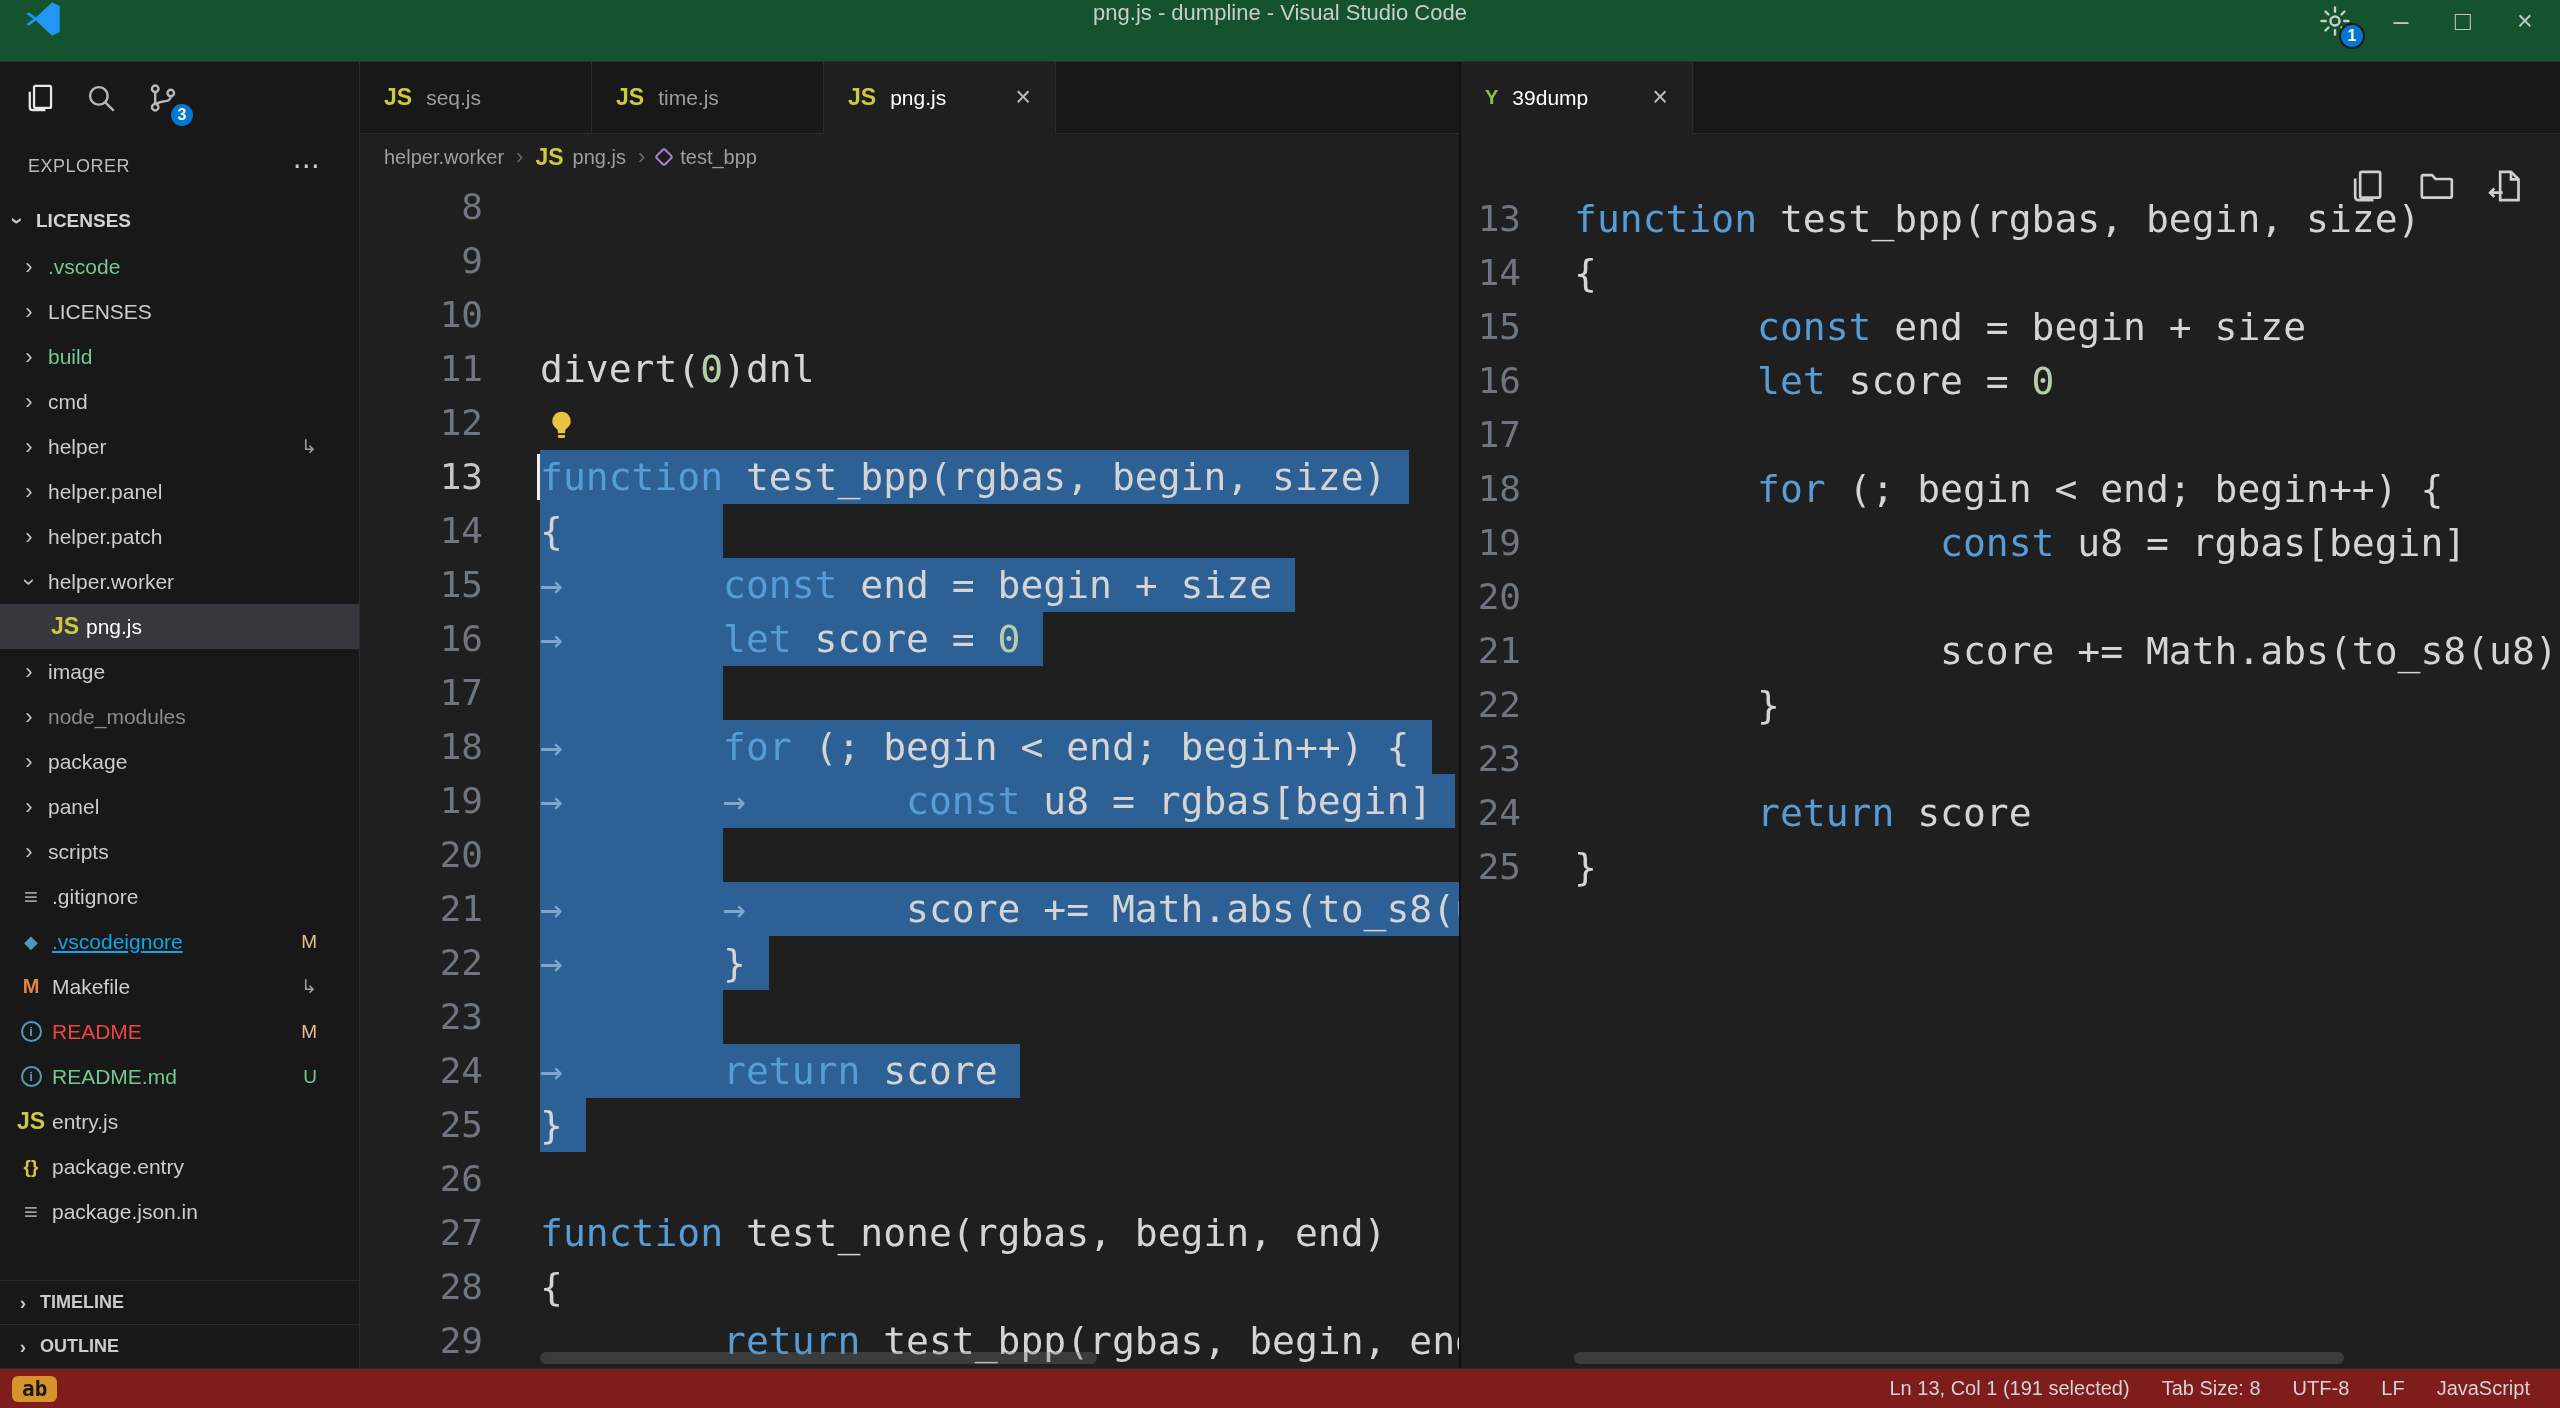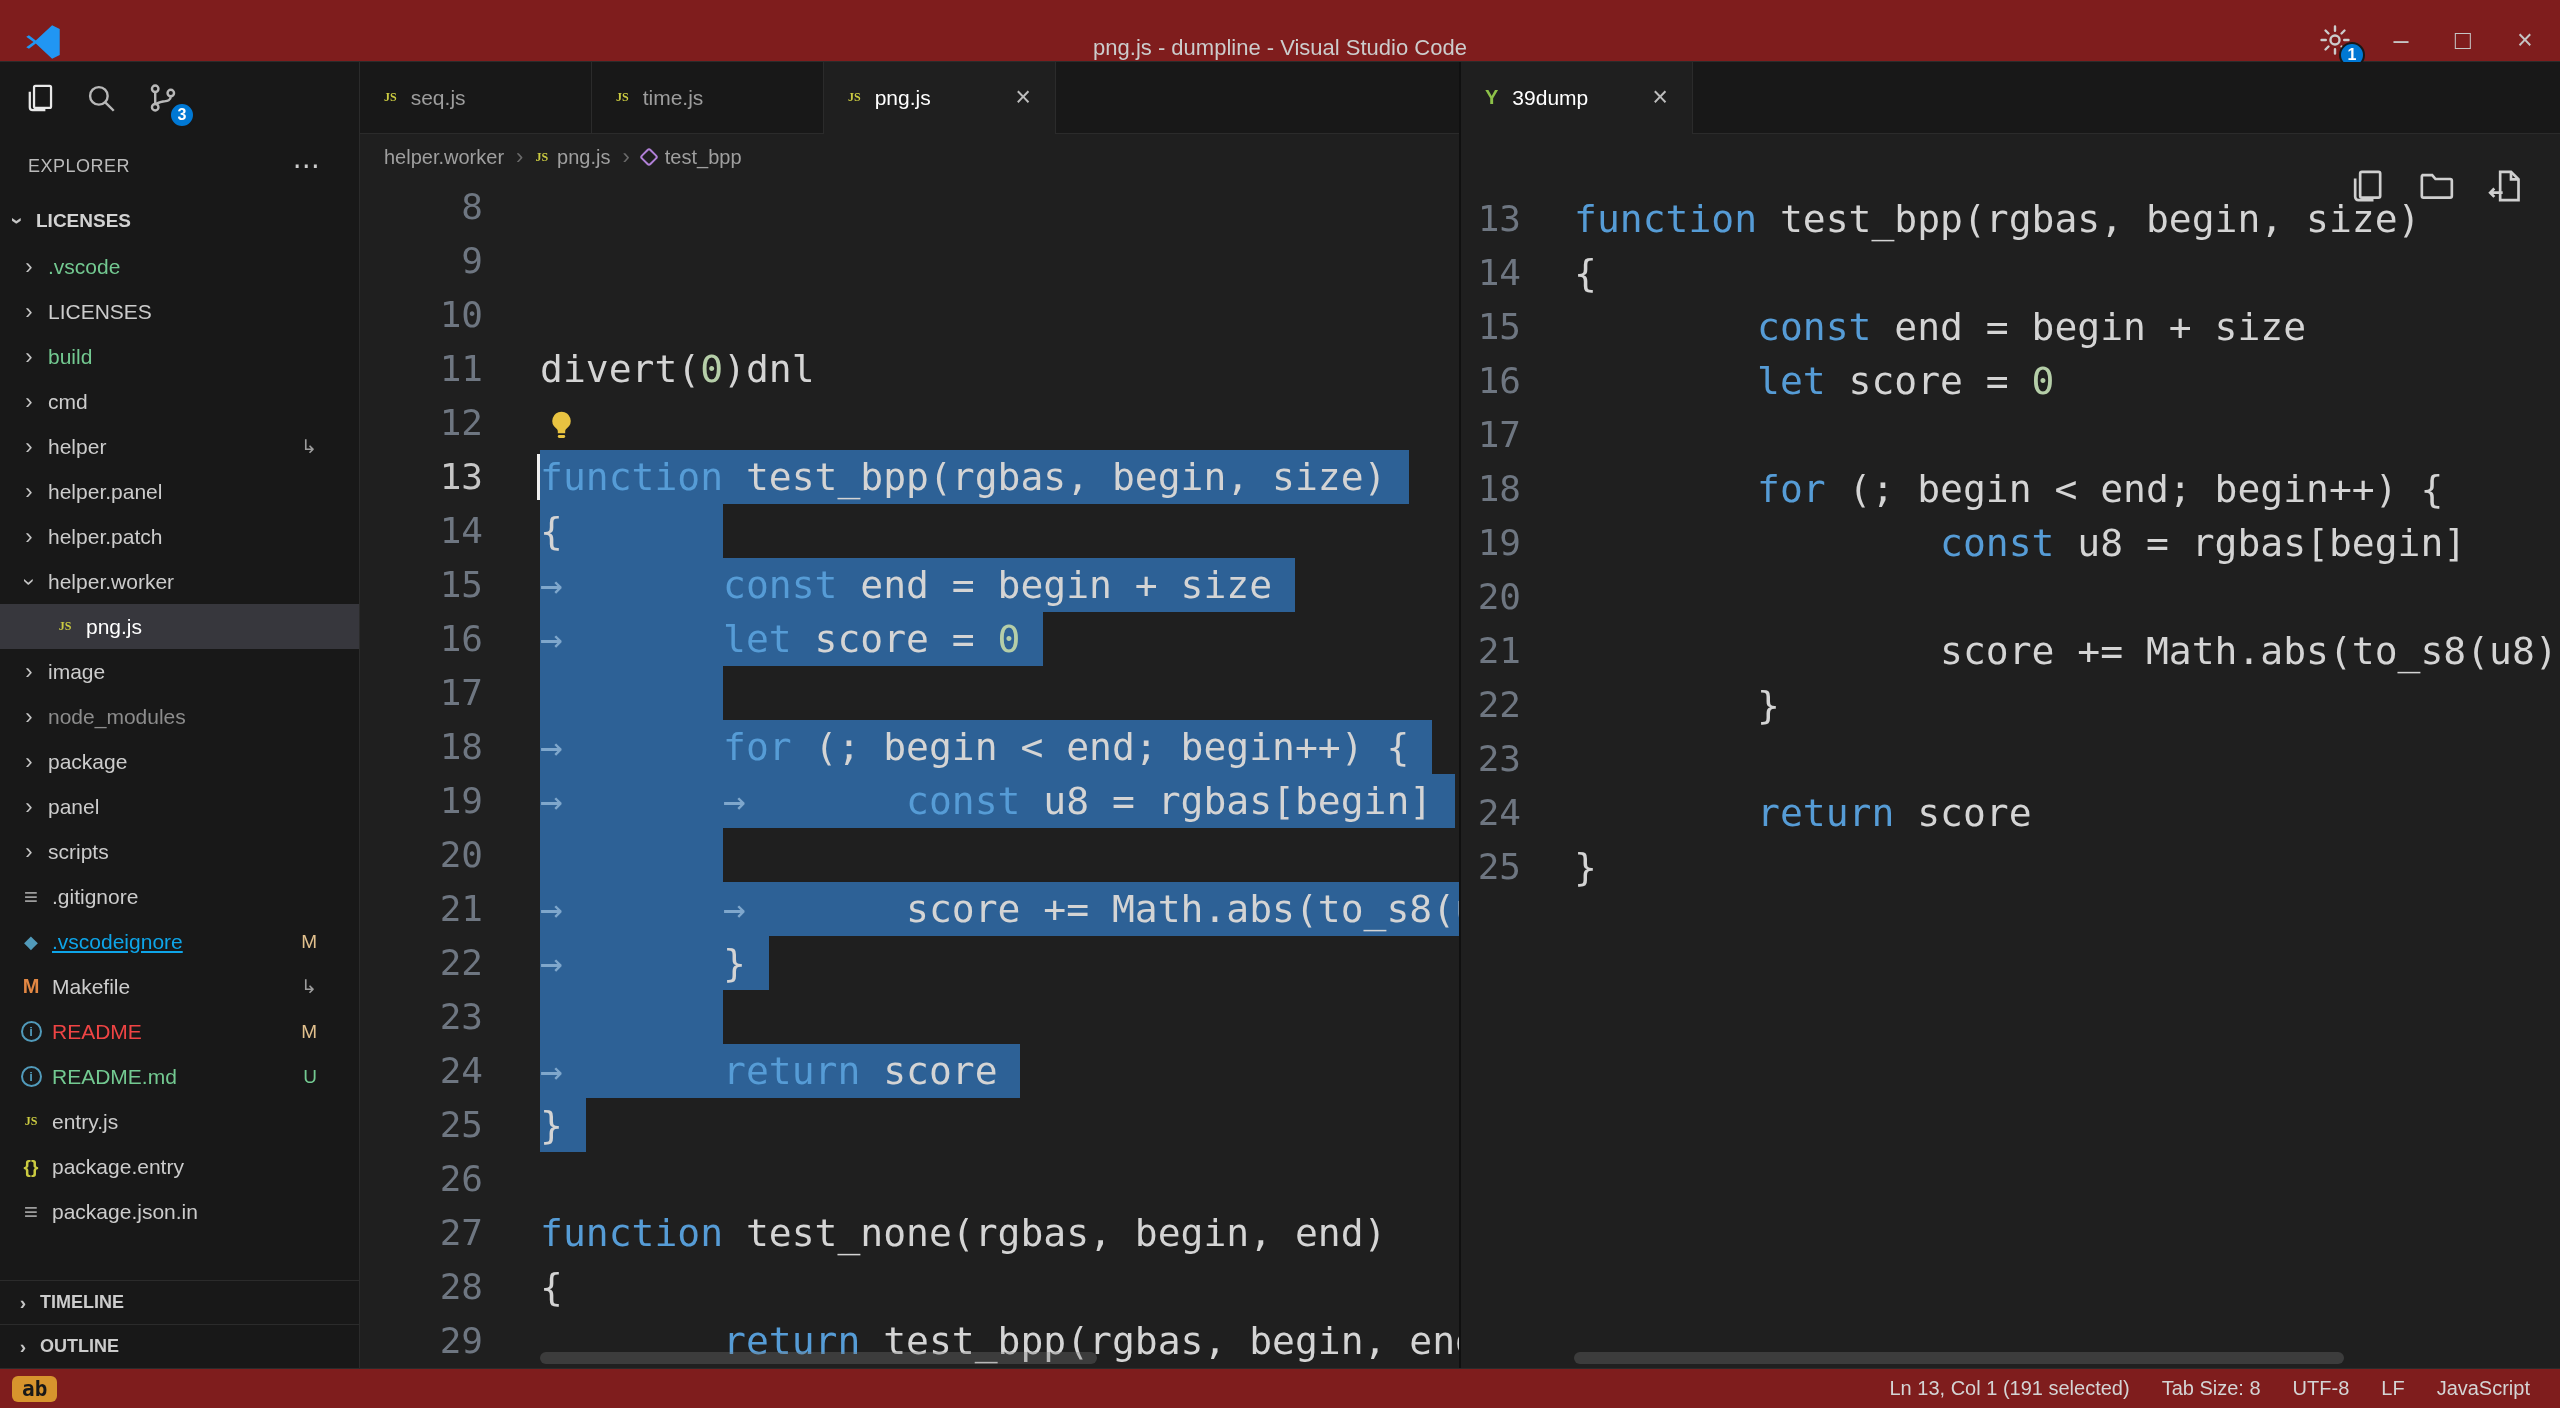--- a/index.html
+++ b/index.html
@@ -3,21 +3,21 @@
 <meta charset="utf-8">
 <style>
   *{box-sizing:border-box}
   html,body{margin:0;padding:0}
   body{width:2560px;height:1408px;background:#181818;color:#ccc;
        font-family:"Liberation Sans","DejaVu Sans",sans-serif;overflow:hidden}
   #window{position:absolute;inset:0;display:flex;flex-direction:column;
           --sel:#2d6196;--kw:#569cd6;--numc:#b5cea8;--txt:#d4d4d4;--badge:#0078d4;--sbadge:#d7942d}
 
   
-  .titlebar{height:62px;flex:none;display:flex;align-items:flex-end;background:#7f1d1d;
+  .titlebar{height:62px;flex:none;display:flex;align-items:flex-start;background:#14532d;
             border-bottom:1px solid #2b2b2b;position:relative}
   .tb-logo{margin-left:24px;width:38px;height:38px;flex:none}
   .tb-title{position:absolute;left:0;right:0;text-align:center;font-size:22px;color:#cccccc;pointer-events:none}
   .tb-actions{margin-left:auto;display:flex;align-items:center;gap:28px;margin-right:18px;z-index:2}
   .tb-gear{position:relative;width:42px;height:42px;display:flex;align-items:center;justify-content:center}
   .tb-gear svg{width:34px;height:34px}
   .badge{position:absolute;right:-9px;bottom:-7px;min-width:26px;height:26px;border-radius:13px;
          background:var(--badge);color:#fff;font-size:16px;font-weight:700;display:flex;
          align-items:center;justify-content:center;border:2px solid #181818}
   .tb-btn{font-size:27px;color:#c5c5c5;width:34px;text-align:center}
@@ -44,21 +44,21 @@
   .trow.selected .tlabel{color:#ffffff}
   .tlabel{white-space:nowrap}
   .tbadge{margin-left:auto;margin-right:42px;font-size:19px;color:#9d9d9d}
   .ficon-slot{width:38px;flex:none;display:flex;justify-content:center;align-items:center;margin-right:2px}
   .bottom-panels{flex:none}
   .bp{height:44px;border-top:1px solid #2b2b2b;display:flex;align-items:center;
       font-size:18px;font-weight:700;color:#cccccc;padding-left:8px}
   .bp .chev{width:30px;font-size:19px}
 
   
-  .ficon-js{color:#cbcb41;font-weight:700;font-size:12px;font-family:Liberation Serif, serif}
+  .ficon-js{color:#cbcb41;font-weight:700;font-size:23px;font-family:Liberation Sans, sans-serif}
   .ficon-braces{color:#cbcb41;font-weight:700;font-size:19px}
   .ficon-list{color:#9d9d9d;font-size:24px;line-height:1}
   .ficon-vscode{color:#519aba;font-size:18px}
   .ficon-make{color:#e28743;font-weight:700;font-size:20px;font-family:"Liberation Sans",sans-serif}
   .ficon-dump{color:#8dc149;font-weight:700;font-size:20px;font-family:"Liberation Sans",sans-serif}
   .ficon-info{width:21px;height:21px;border-radius:50%;border:2px solid #519aba;color:#519aba;
               font:700 13px/17px "Liberation Sans",sans-serif;text-align:center;display:inline-block}
   .ficon-method{width:14px;height:14px;border:2px solid #b180d7;border-radius:3px;
                 transform:rotate(45deg);display:inline-block}
 

